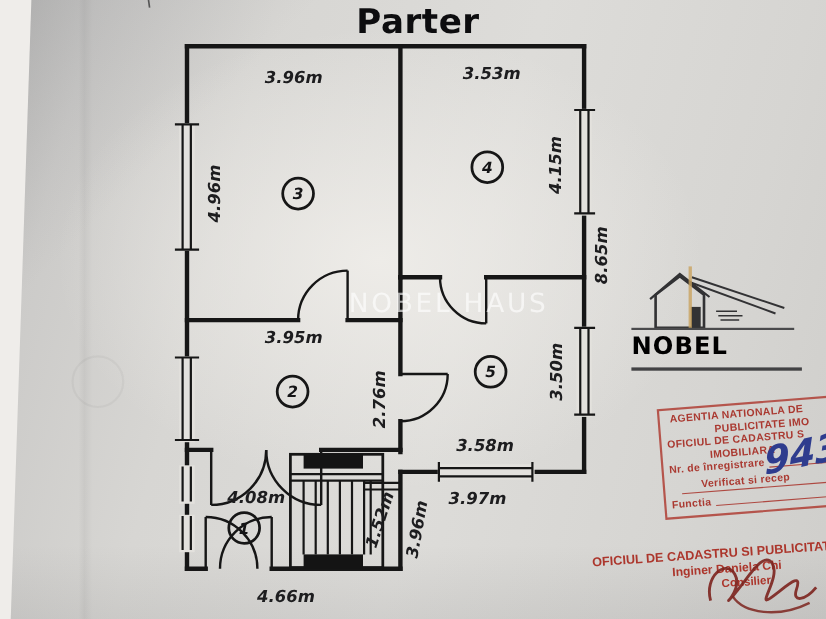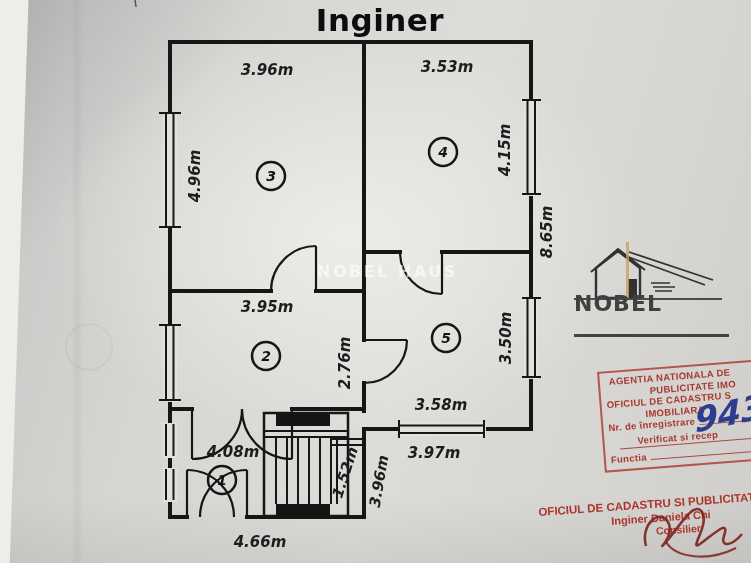--- a/index.html
+++ b/index.html
@@ -11,30 +11,30 @@
       radial-gradient(ellipse 420px 300px at 46% 42%, rgba(240,238,234,.9) 0%, rgba(240,238,234,0) 70%),
       linear-gradient(135deg, rgba(110,112,118,.22) 0%, rgba(110,112,118,0) 22%),
       linear-gradient(0deg, rgba(90,90,92,.10) 0%, rgba(90,90,92,0) 12%),
       linear-gradient(90deg, rgba(0,0,0,0) 9.5%, rgba(0,0,0,.045) 10.2%, rgba(0,0,0,0) 11.2%),
       linear-gradient(105deg,#bebdbb 0%,#cccbc9 10%,#d7d6d3 28%,#dddcd9 55%,#d6d5d2 82%,#cfcecb 100%);
     clip-path:polygon(3.8% 0,100% 0,100% 100%,1.3% 100%);}
   #ghost-circle{position:absolute;left:65px;top:323px;width:44px;height:44px;border-radius:50%;
     border:2px solid rgba(80,80,80,.06);}
   #title{position:absolute;left:300px;top:2px;width:160px;text-align:center;
     font-size:31px;font-weight:800;color:#0d0d0f;letter-spacing:.5px;}
-  #watermark{position:absolute;left:317px;top:262px;font-size:16px;font-weight:700;
+  #watermark{position:absolute;left:317px;top:262px;font-size:24px;font-weight:400;
     color:rgba(255,255,255,.62);letter-spacing:2.5px;white-space:nowrap;}
   svg text{font-family:"DejaVu Sans",sans-serif;}
   .dim{font-size:15px;font-style:italic;font-weight:700;fill:#1d1d1f;}
   .roomnum{font-size:14px;font-style:italic;font-weight:700;fill:#141416;}
   
   #logo-rule-top{position:absolute;left:574px;top:298px;width:148px;height:2px;background:#4a4a4c;}
   #logo-rule-bottom{position:absolute;left:574px;top:334px;width:155px;height:3px;background:#424244;}
-  #logo-word{position:absolute;left:574px;top:291px;width:148px;display:flex;justify-content:space-between;
-    font-size:22px;font-weight:700;color:#404040;letter-spacing:1px;}
+  #logo-word{position:absolute;left:574px;top:303px;width:148px;display:flex;justify-content:space-between;
+    font-size:22px;font-weight:700;color:#000000;letter-spacing:1px;}
   
   #stamp{position:absolute;left:597px;top:372px;width:170px;height:101px;
     border:2px solid rgba(172,52,42,.8);transform:rotate(-4.5deg);transform-origin:top left;
     color:rgba(168,48,40,.95);font-family:"Liberation Sans",sans-serif;
     font-weight:700;font-size:9.5px;line-height:11.6px;letter-spacing:.3px;padding:3px 5px 0 5px;
     box-sizing:border-box;}
   .s-row{display:flex;align-items:flex-end;white-space:nowrap;}
   .s-row .rule{flex:1;border-bottom:1.5px solid rgba(168,48,40,.85);margin:0 2px 2px 4px;min-width:8px;}
   #reg-number{position:absolute;left:694px;top:393px;font-size:34px;font-style:italic;font-weight:700;
     color:#2e3c8e;transform:rotate(-12deg) skewX(-10deg);}
@@ -47,21 +47,21 @@
   #footer-cons{font-size:10.5px;margin-left:116px;}
   #sig{position:absolute;left:636px;top:480px;}
 </style>
 </head>
 <body>
 
 <div id="page">
   <div id="paper"></div>
   <div id="ghost-circle"></div>
 
-  <div id="title">Inginer</div>
+  <div id="title">Parter</div>
 
   <svg width="751" height="563" viewBox="0 0 751 563" style="position:absolute;left:0;top:0;">
 
     <g stroke="#161616" stroke-width="4" fill="none" stroke-linecap="square">
       <path d="M170,42 H531"></path>
       <path d="M531,42 V429"></path>
       <path d="M170,42 V517"></path>
       <path d="M170,517 H187 M247,517 H364"></path>
       <path d="M364,517 V429"></path>
       <path d="M364,429 H531"></path>

